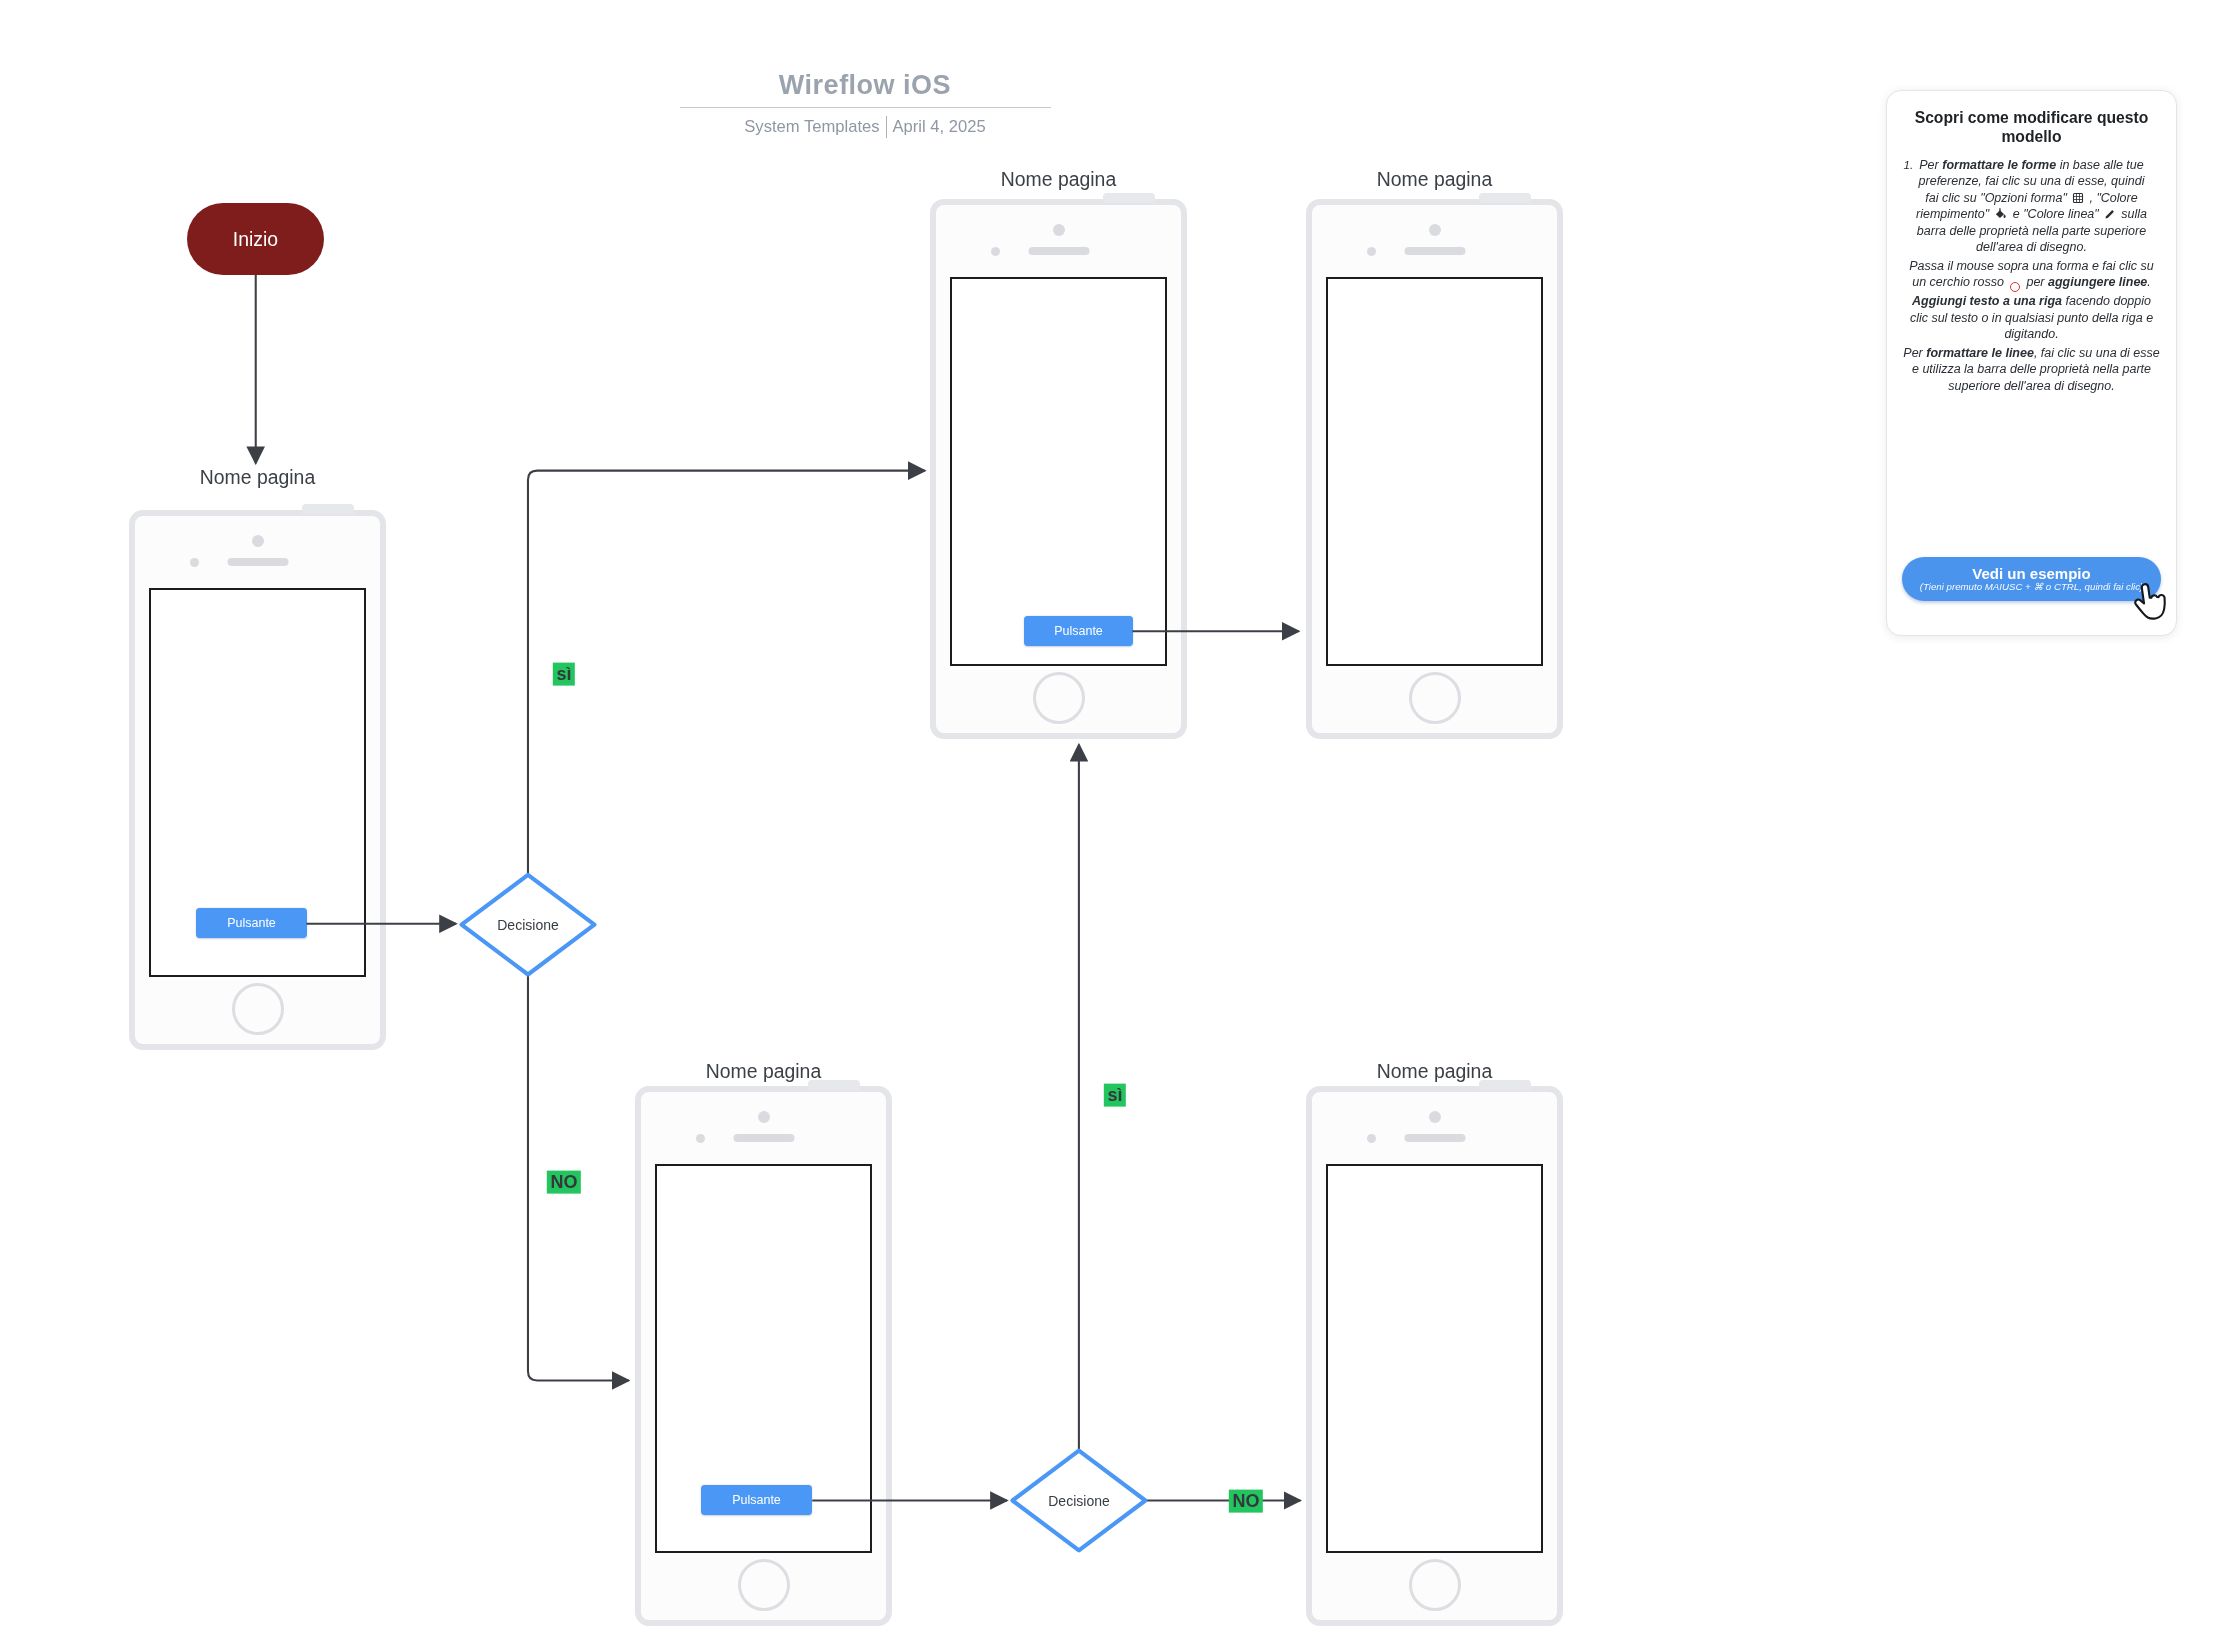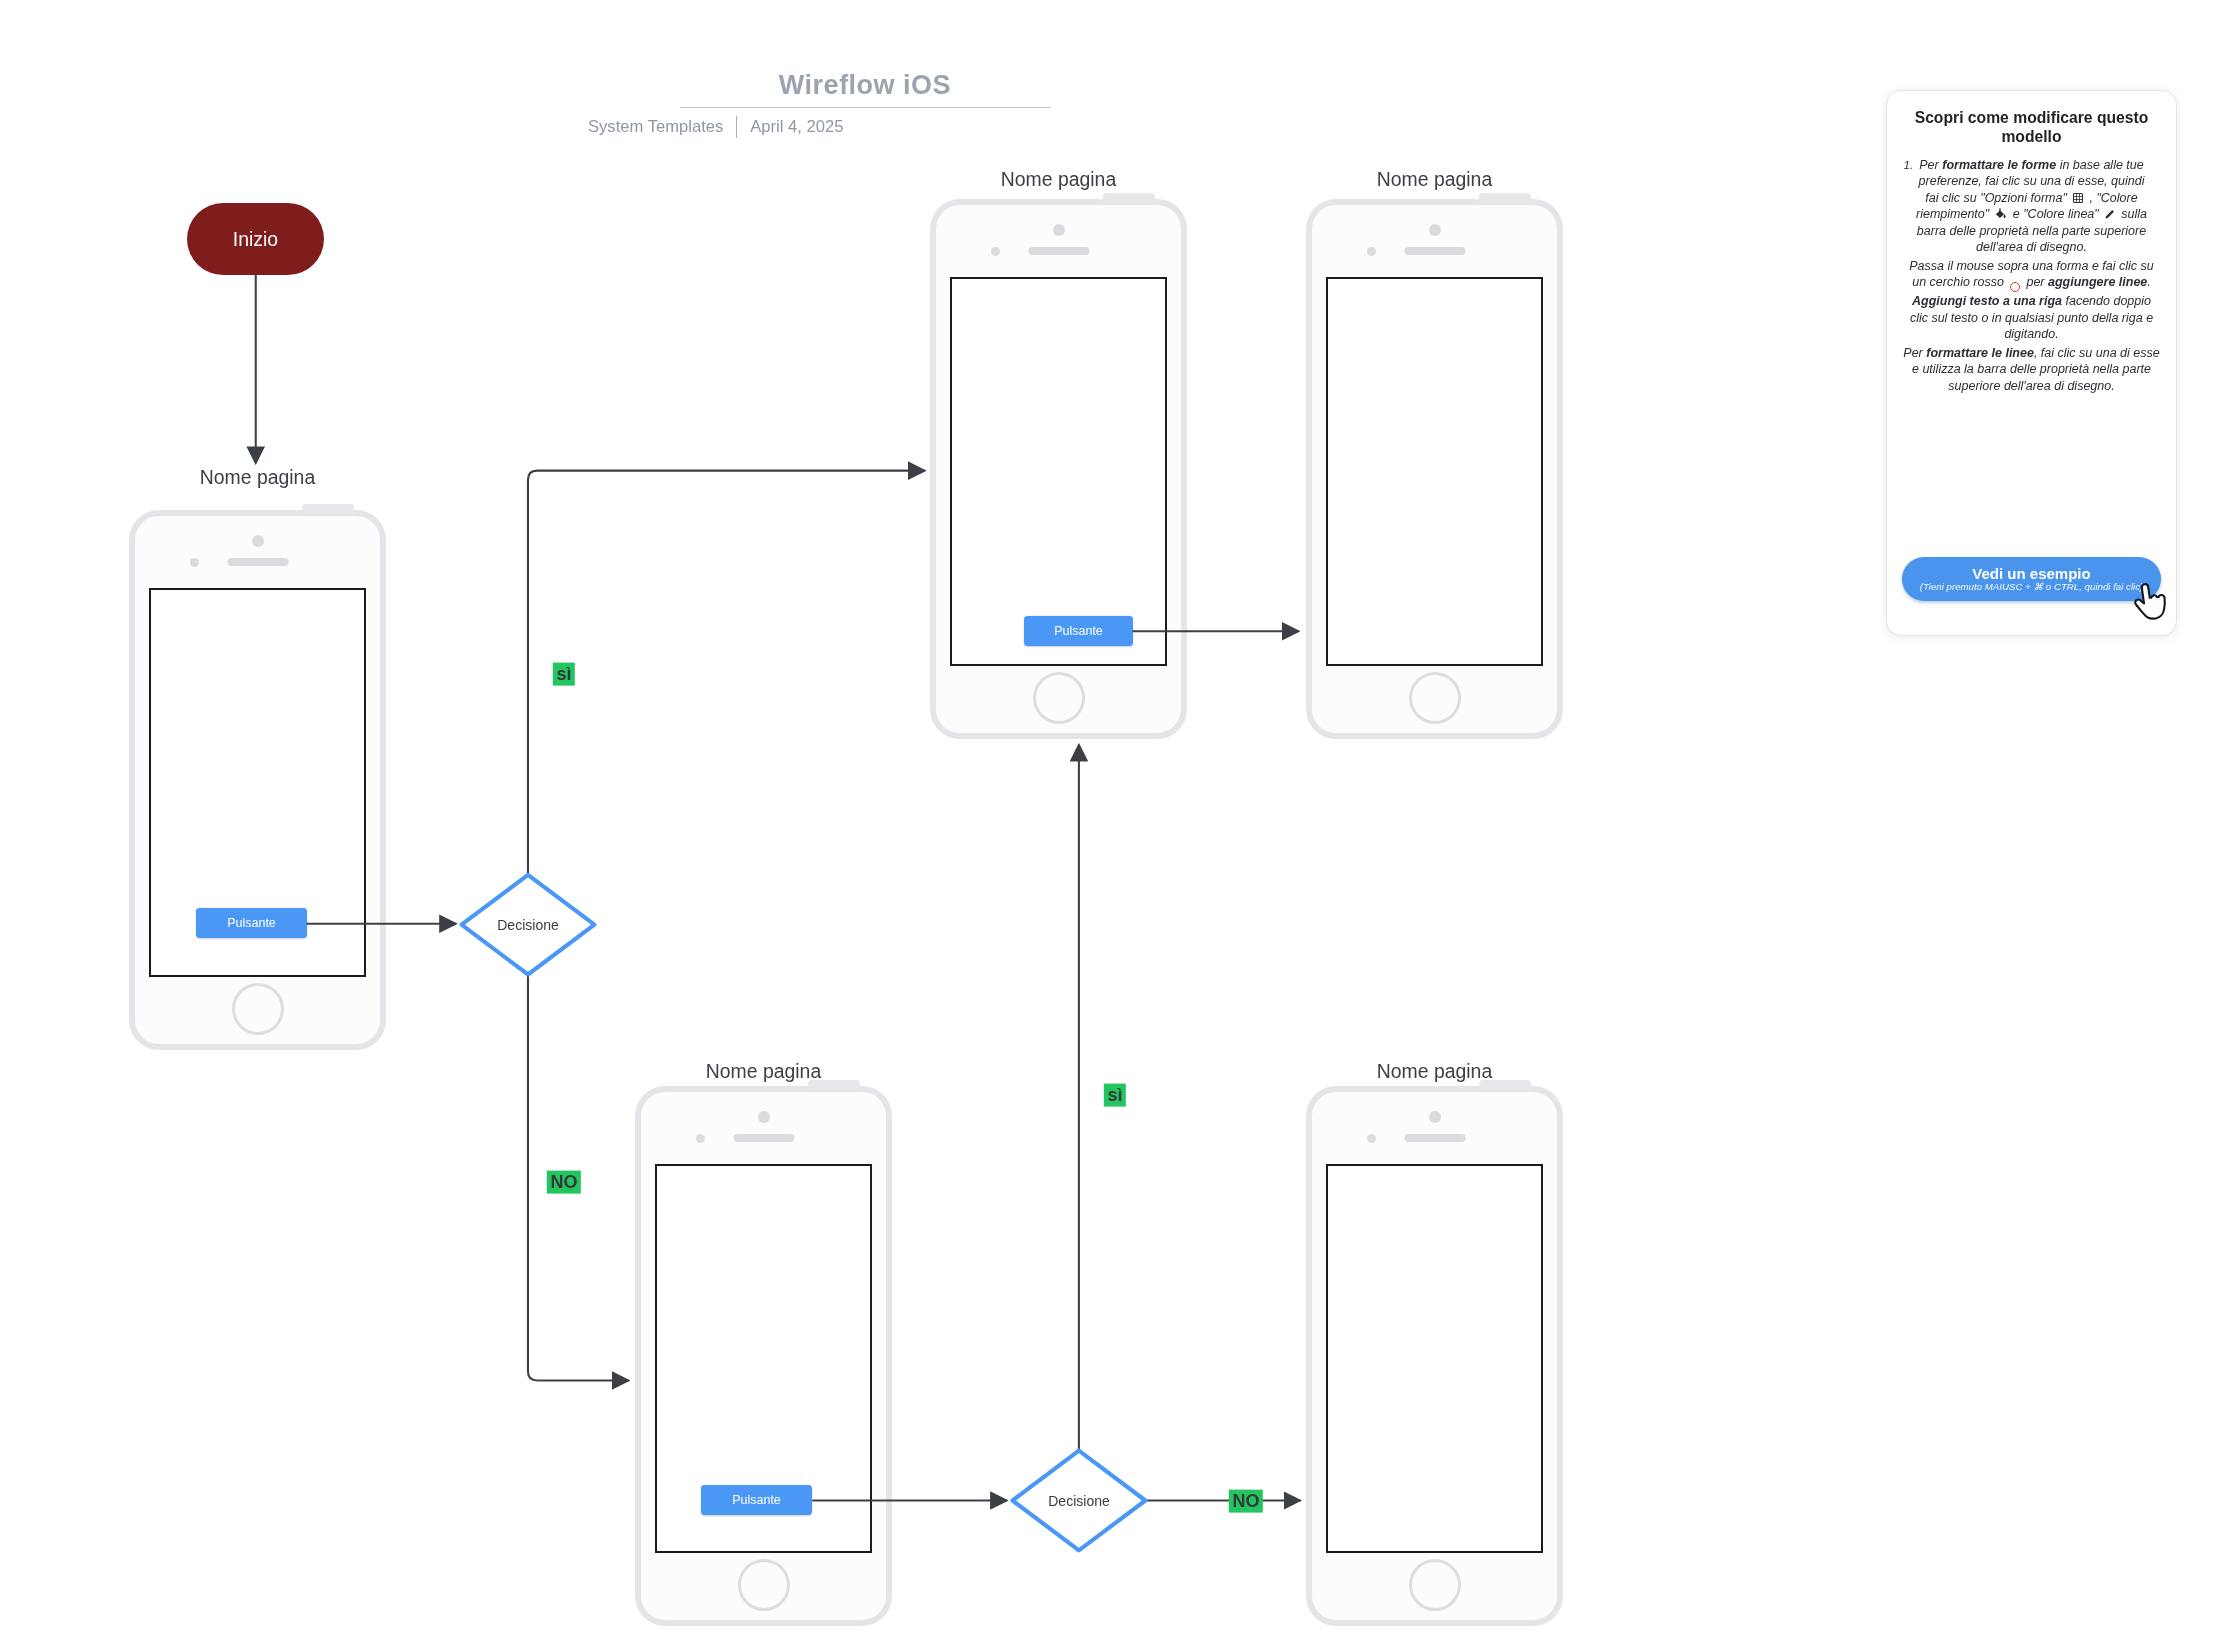--- a/index.html
+++ b/index.html
@@ -2,31 +2,31 @@
 <html style="font-size:14.8px"><head>
 <meta charset="utf-8">
 <style>
   html,body{margin:0;padding:0;background:#ffffff;font-family:"Liberation Sans",sans-serif;}
   #canvas{position:relative;width:2215px;height:1650px;background:#ffffff;overflow:hidden;}
 
   
   .title-block{position:absolute;left:588px;top:70px;width:554px;text-align:center;z-index:2;}
   .doc-title{font-size:27px;font-weight:bold;color:#9aa3ae;letter-spacing:0.5px;}
   .title-rule{width:371px;height:1.8px;background:#c5cad1;margin:5.5px auto 7.4px auto;}
-  .doc-subtitle{font-size:16.6px;color:#8f97a3;display:flex;align-items:center;gap:13px;}
+  .doc-subtitle{font-size:16.6px;color:#8f97a3;display:flex;align-items:center;justify-content:center;gap:6px;}
   .subtitle-divider{display:inline-block;width:0;height:22px;border-left:1.8px solid #aab1bb;}
 
   
   .start-node{position:absolute;left:187px;top:203px;width:137px;height:72px;border-radius:36px;
     background:#7f1d1d;color:#fff;display:flex;align-items:center;justify-content:center;
     font-size:19.4px;z-index:3;}
 
   
   .phone{position:absolute;width:257px;height:540px;box-sizing:border-box;border:6.5px solid #e3e5e9;
-    border-radius:30px;background:#fcfcfd;z-index:1;}
+    border-radius:14px;background:#fcfcfd;z-index:1;}
   .phone .notch{position:absolute;top:-12px;right:26px;width:52px;height:10px;background:#e6e8eb;border-radius:3.7px 3.7px 0 0;}
   .phone .cam{position:absolute;top:18.5px;left:50%;transform:translateX(-50%);width:12px;height:12px;border-radius:50%;background:#d9dbdf;}
   .phone .sensor{position:absolute;top:42px;left:calc(50% - 68px);width:9.2px;height:9.2px;border-radius:50%;background:#d9dbdf;}
   .phone .speaker{position:absolute;top:42px;left:50%;transform:translateX(-50%);width:61px;height:8.3px;border-radius:4.6px;background:#d9dbdf;}
   .phone .screen{position:absolute;left:14px;right:14px;top:72px;height:389px;box-sizing:border-box;
     border:2.8px solid #1a1c1f;background:#ffffff;}
   .phone .home{position:absolute;left:50%;transform:translateX(-50%);bottom:9.2px;width:52px;height:52px;
     box-sizing:border-box;border:3.2px solid #dcdee2;border-radius:50%;background:#fcfcfd;}
   .pulsante{position:absolute;box-sizing:border-box;background:#4a97f6;border:none;border-radius:3.7px;
     color:#ffffff;font-size:12.5px;font-family:"Liberation Sans",sans-serif;

